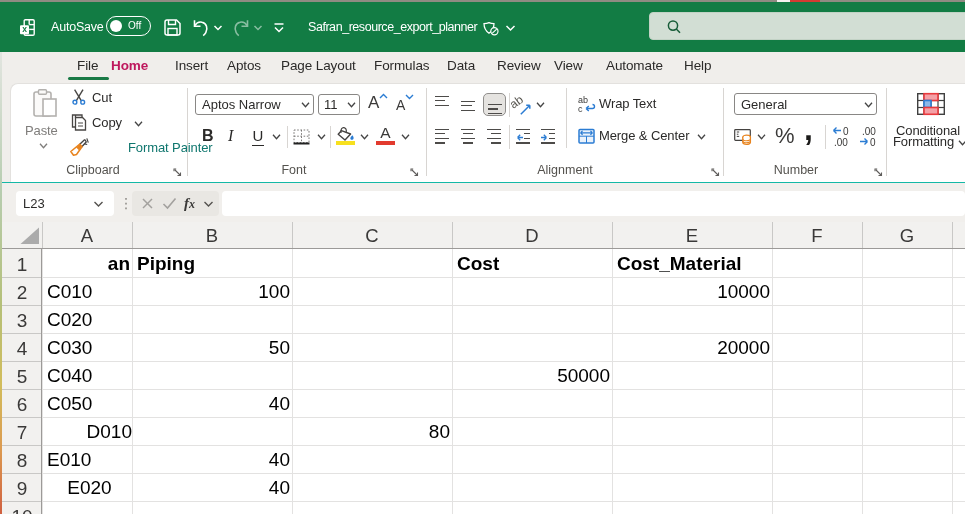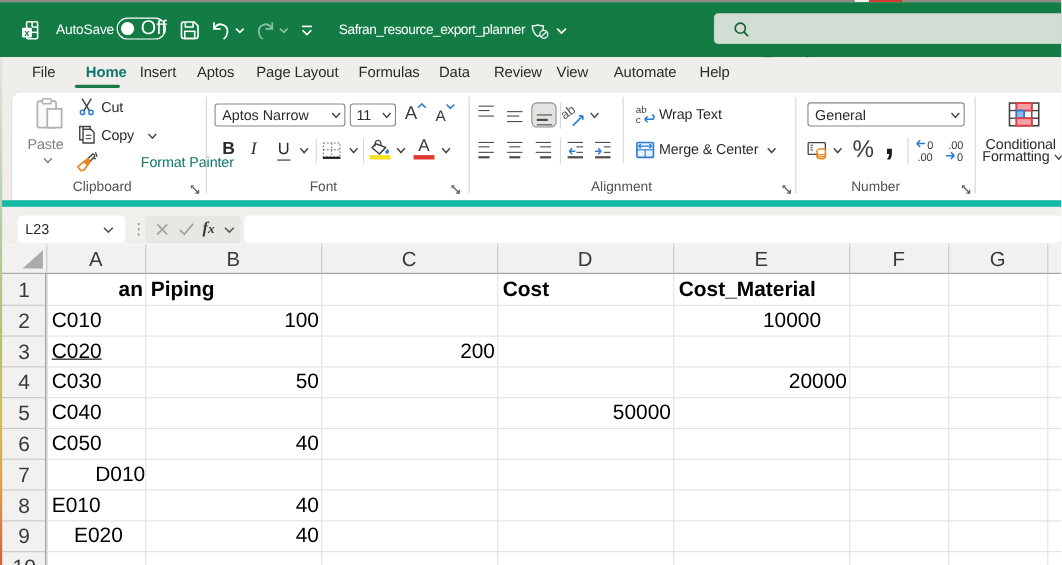--- a/index.html
+++ b/index.html
@@ -1,21 +1,21 @@
 <!DOCTYPE html>
 <html><head>
 <meta charset="utf-8">
 <style>
   * { margin:0; padding:0; box-sizing:border-box; }
   html,body { width:965px; height:514px; overflow:hidden; }
   body { font-family:"Liberation Sans", sans-serif; position:relative; background:#fff; }
   .abs { position:absolute; }
   svg { display:block; overflow:visible; }
   .chevw { stroke:#fff; stroke-width:1.5; fill:none; }
-  .tab { position:absolute; top:0; height:28px; line-height:27px; font-size:13.5px; color:#2b2a29; letter-spacing:-0.1px; }
+  .tab { position:absolute; top:0; height:28px; line-height:27px; font-size:13.5px; color:#2b2a29; letter-spacing:-0.1px;margin-left:48px; }
 </style>
 </head>
 <body>
 
 <div class="abs" style="left:0;top:0;width:965px;height:2px;background:#8f8b82;"></div>
 <div class="abs" style="left:777px;top:0;width:13px;height:2px;background:#f5f2ef;"></div>
 <div class="abs" style="left:790px;top:0;width:30px;height:2px;background:#d43b32;"></div>
 
 <div class="abs" style="left:0;top:2px;width:965px;height:50px;background:#127c44;">
 
@@ -24,21 +24,21 @@
     <line x1="9.2" y1="0.7" x2="9.2" y2="5.6" stroke="#fff" stroke-width="1.4"></line>
     <line x1="9.2" y1="5.6" x2="14.2" y2="5.6" stroke="#fff" stroke-width="1.4"></line>
     <line x1="9.2" y1="10.4" x2="14.2" y2="10.4" stroke="#fff" stroke-width="1.4"></line>
     <rect x="0" y="6.2" width="9" height="9" rx="1" fill="#fff"></rect>
     <text x="4.5" y="13.4" font-size="8.5" font-weight="bold" fill="#127c44" text-anchor="middle">x</text>
   </svg>
   <div class="abs" style="left:51px;top:0;height:50px;line-height:50px;color:#fff;font-size:12.5px;letter-spacing:-0.2px;">AutoSave</div>
 
   <div class="abs" style="left:106px;top:14px;width:45px;height:20px;border:1.5px solid #fff;border-radius:10px;">
     <div class="abs" style="left:3px;top:2.5px;width:12px;height:12px;border-radius:50%;background:#fff;"></div>
-    <div class="abs" style="left:21px;top:0;height:17px;line-height:17px;color:#fff;font-size:18px;">Off</div>
+    <div class="abs" style="left:21px;top:0;height:17px;line-height:17px;color:#fff;font-size:10px;">Off</div>
   </div>
 
   <svg class="abs" style="left:164px;top:17px;" width="17" height="17" viewBox="0 0 17 17">
     <path d="M1 3 Q1 1 3 1 L12.5 1 L16 4.5 L16 14 Q16 16 14 16 L3 16 Q1 16 1 14 Z" fill="none" stroke="#fff" stroke-width="1.5"></path>
     <path d="M4.5 1 L4.5 5.5 L11.5 5.5 L11.5 1" fill="none" stroke="#fff" stroke-width="1.4"></path>
     <rect x="4" y="9.5" width="9" height="6.5" fill="none" stroke="#fff" stroke-width="1.4"></rect>
   </svg>
 
   <svg class="abs" style="left:192px;top:16px;" width="18" height="19" viewBox="0 0 18 19">
     <path d="M2.5 2.2 L2.5 8.2 L8.5 8.2" fill="none" stroke="#fff" stroke-width="1.6"></path>
@@ -75,21 +75,21 @@
     <svg class="abs" style="left:16px;top:6px;" width="16" height="16" viewBox="0 0 16 16">
       <circle cx="7" cy="6.6" r="4.6" fill="none" stroke="#175c38" stroke-width="1.5"></circle>
       <line x1="10.3" y1="10" x2="14" y2="13.8" stroke="#175c38" stroke-width="1.5"></line>
     </svg>
     <div class="abs" style="left:43px;top:0;height:26px;line-height:26px;color:#17573a;font-size:15px;margin-top:32px;">Search</div>
   </div>
 </div>
 
 <div class="abs" style="left:0;top:52px;width:965px;height:28px;background:#f0eeeb;">
   <div class="tab" style="left:29px;">File</div>
-  <div class="tab" style="left:78px;font-weight:bold;color:#0f766e;">Home</div>
+  <div class="tab" style="left:63px;font-weight:bold;color:#be185d;">Home</div>
   <div class="abs" style="left:68px;top:25px;width:41px;height:3px;background:#1a7a46;border-radius:2px;"></div>
   <div class="tab" style="left:127px;">Insert</div>
   <div class="tab" style="left:179px;">Aptos</div>
   <div class="tab" style="left:233px;">Page Layout</div>
   <div class="tab" style="left:326px;">Formulas</div>
   <div class="tab" style="left:399px;">Data</div>
   <div class="tab" style="left:449px;">Review</div>
   <div class="tab" style="left:506px;">View</div>
   <div class="tab" style="left:558px;">Automate</div>
   <div class="tab" style="left:636px;">Help</div>
@@ -302,21 +302,21 @@
 <rect x="7" y="7.5" width="7" height="7" fill="#8db8e8" stroke="#2b7cd3" stroke-width="1.6"></rect>
 <rect x="7" y="14.5" width="14" height="6.8" fill="#f4a0a6" stroke="#e8393d" stroke-width="1.6"></rect>
 </svg>
 <div class="abs" style="left:896px;top:41px;height:20px;line-height:20px;font-size:13px;letter-spacing:-0.1px;color:#2b2a29;">Conditional</div>
 <div class="abs" style="left:893px;top:52px;height:20px;line-height:20px;font-size:13px;letter-spacing:-0.1px;color:#2b2a29;">Formatting</div>
 <svg class="abs" style="left:958px;top:60px;" width="9" height="5.5" viewBox="0 0 9 5.5">
       <path d="M1 0.8 L4.5 4.7 L8 0.8" fill="none" stroke="#444" stroke-width="1.3"></path>
     </svg>
 </div>
 
-<div class="abs" style="left:0;top:182px;width:965px;height:40px;background:#f1efec;border-top:6px solid #14b8a6;">
+<div class="abs" style="left:0;top:182px;width:965px;height:40px;background:#f1efec;border-top:1px solid #14b8a6;">
   <div class="abs" style="left:16px;top:8px;width:98px;height:25px;background:#fff;border-radius:4px;"></div>
   <div class="abs" style="left:23px;top:8px;height:25px;line-height:25px;font-size:13px;color:#2b2a29;">L23</div>
   <svg class="abs" style="left:93px;top:18px;" width="11" height="7" viewBox="0 0 11 7">
       <path d="M1.5 1 L5.5 5 L9.5 1" fill="none" stroke="#55534f" stroke-width="1.4"></path>
     </svg>
   <div class="abs" style="left:119px;top:8px;width:6px;height:25px;line-height:25px;color:#8a8884;font-size:14px;">⋮</div>
   <div class="abs" style="left:132px;top:8px;width:87px;height:25px;background:#e9e7e3;border-radius:4px;"></div>
   <svg class="abs" style="left:141px;top:14px;" width="13" height="13" viewBox="0 0 13 13">
     <line x1="2" y1="2" x2="11" y2="11" stroke="#a3a19e" stroke-width="1.5"></line>
     <line x1="11" y1="2" x2="2" y2="11" stroke="#a3a19e" stroke-width="1.5"></line>
@@ -388,31 +388,31 @@
 <div class="abs" style="left:452px;top:27px;width:1px;height:265px;background:#e3e2e1;"></div>
 <div class="abs" style="left:612px;top:27px;width:1px;height:265px;background:#e3e2e1;"></div>
 <div class="abs" style="left:772px;top:27px;width:1px;height:265px;background:#e3e2e1;"></div>
 <div class="abs" style="left:862px;top:27px;width:1px;height:265px;background:#e3e2e1;"></div>
 <div class="abs" style="left:952px;top:27px;width:1px;height:265px;background:#e3e2e1;"></div>
 <div class="abs" style="left:42px;width:88px;text-align:right;top:27px;height:28px;line-height:30.5px;font-size:19px;color:#000;font-weight:bold;">an</div>
 <div class="abs" style="left:137px;width:155px;text-align:left;top:27px;height:28px;line-height:30.5px;font-size:19px;color:#000;font-weight:bold;">Piping</div>
 <div class="abs" style="left:457px;width:155px;text-align:left;top:27px;height:28px;line-height:30.5px;font-size:19px;color:#000;font-weight:bold;">Cost</div>
 <div class="abs" style="left:617px;width:155px;text-align:left;top:27px;height:28px;line-height:30.5px;font-size:19px;color:#000;font-weight:bold;">Cost_Material</div>
 <div class="abs" style="left:47px;width:85px;text-align:left;top:55px;height:28px;line-height:30.5px;font-size:19px;color:#000;">C010</div>
-<div class="abs" style="left:47px;width:85px;text-align:left;top:83px;height:28px;line-height:30.5px;font-size:19px;color:#000;text-decoration:underline;">C020</div>
+<div class="abs" style="left:47px;width:85px;text-align:left;top:83px;height:28px;line-height:30.5px;font-size:19px;color:#000;">C020</div>
 <div class="abs" style="left:47px;width:85px;text-align:left;top:111px;height:28px;line-height:30.5px;font-size:19px;color:#000;">C030</div>
 <div class="abs" style="left:47px;width:85px;text-align:left;top:139px;height:28px;line-height:30.5px;font-size:19px;color:#000;">C040</div>
 <div class="abs" style="left:47px;width:85px;text-align:left;top:167px;height:28px;line-height:30.5px;font-size:19px;color:#000;">C050</div>
 <div class="abs" style="left:47px;width:85px;text-align:right;top:195px;height:28px;line-height:30.5px;font-size:19px;color:#000;">D010</div>
 <div class="abs" style="left:47px;width:85px;text-align:left;top:223px;height:28px;line-height:30.5px;font-size:19px;color:#000;">E010</div>
 <div class="abs" style="left:47px;width:85px;text-align:center;top:251px;height:28px;line-height:30.5px;font-size:19px;color:#000;">E020</div>
 <div class="abs" style="left:132px;width:158px;text-align:right;top:55px;height:28px;line-height:30.5px;font-size:19px;color:#000;">100</div>
-<div class="abs" style="left:612px;width:158px;text-align:center;top:55px;height:28px;line-height:30.5px;font-size:19px;color:#000;margin-left:29px;">10000</div>
-<div class="abs" style="left:292px;width:158px;text-align:right;top:83px;height:28px;line-height:30.5px;font-size:19px;color:#000;">200</div>
+<div class="abs" style="left:612px;width:158px;text-align:right;top:55px;height:28px;line-height:30.5px;font-size:19px;color:#000;">10000</div>
 <div class="abs" style="left:132px;width:158px;text-align:right;top:111px;height:28px;line-height:30.5px;font-size:19px;color:#000;">50</div>
 <div class="abs" style="left:612px;width:158px;text-align:right;top:111px;height:28px;line-height:30.5px;font-size:19px;color:#000;">20000</div>
 <div class="abs" style="left:452px;width:158px;text-align:right;top:139px;height:28px;line-height:30.5px;font-size:19px;color:#000;">50000</div>
 <div class="abs" style="left:132px;width:158px;text-align:right;top:167px;height:28px;line-height:30.5px;font-size:19px;color:#000;">40</div>
+<div class="abs" style="left:292px;width:158px;text-align:right;top:195px;height:28px;line-height:30.5px;font-size:19px;color:#000;">80</div>
 <div class="abs" style="left:132px;width:158px;text-align:right;top:223px;height:28px;line-height:30.5px;font-size:19px;color:#000;">40</div>
 <div class="abs" style="left:132px;width:158px;text-align:right;top:251px;height:28px;line-height:30.5px;font-size:19px;color:#000;">40</div>
 </div>
 
 <div class="abs" style="left:0;top:52px;width:1.5px;height:462px;background:linear-gradient(180deg,#e2e5e0 0%,#b7cdb0 30%,#b5c078 55%,#d2bd5c 72%,#dc9a50 86%,#d06040 100%);"></div>
 
 </body></html>

